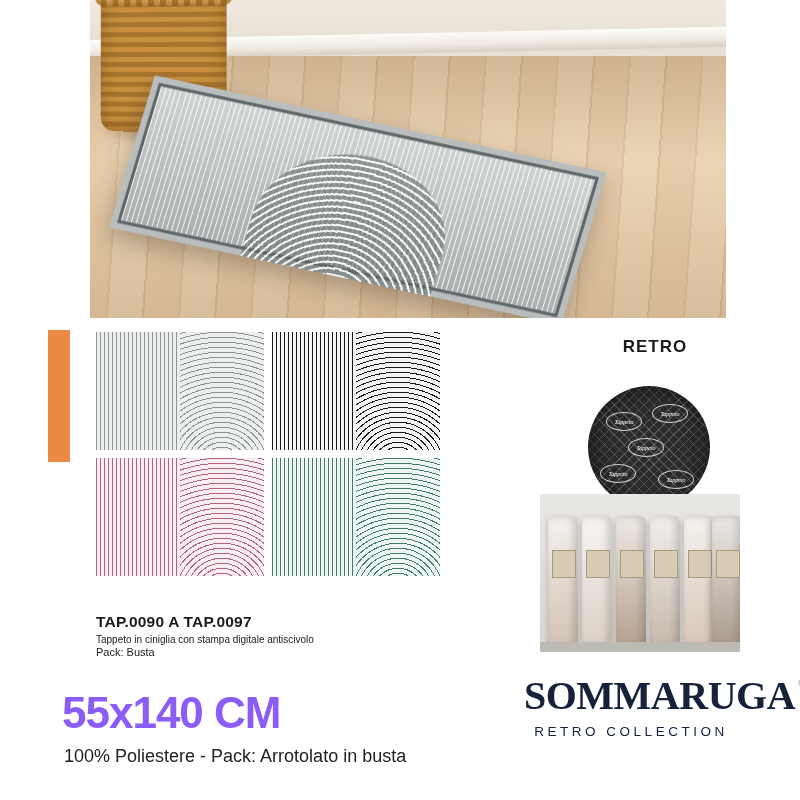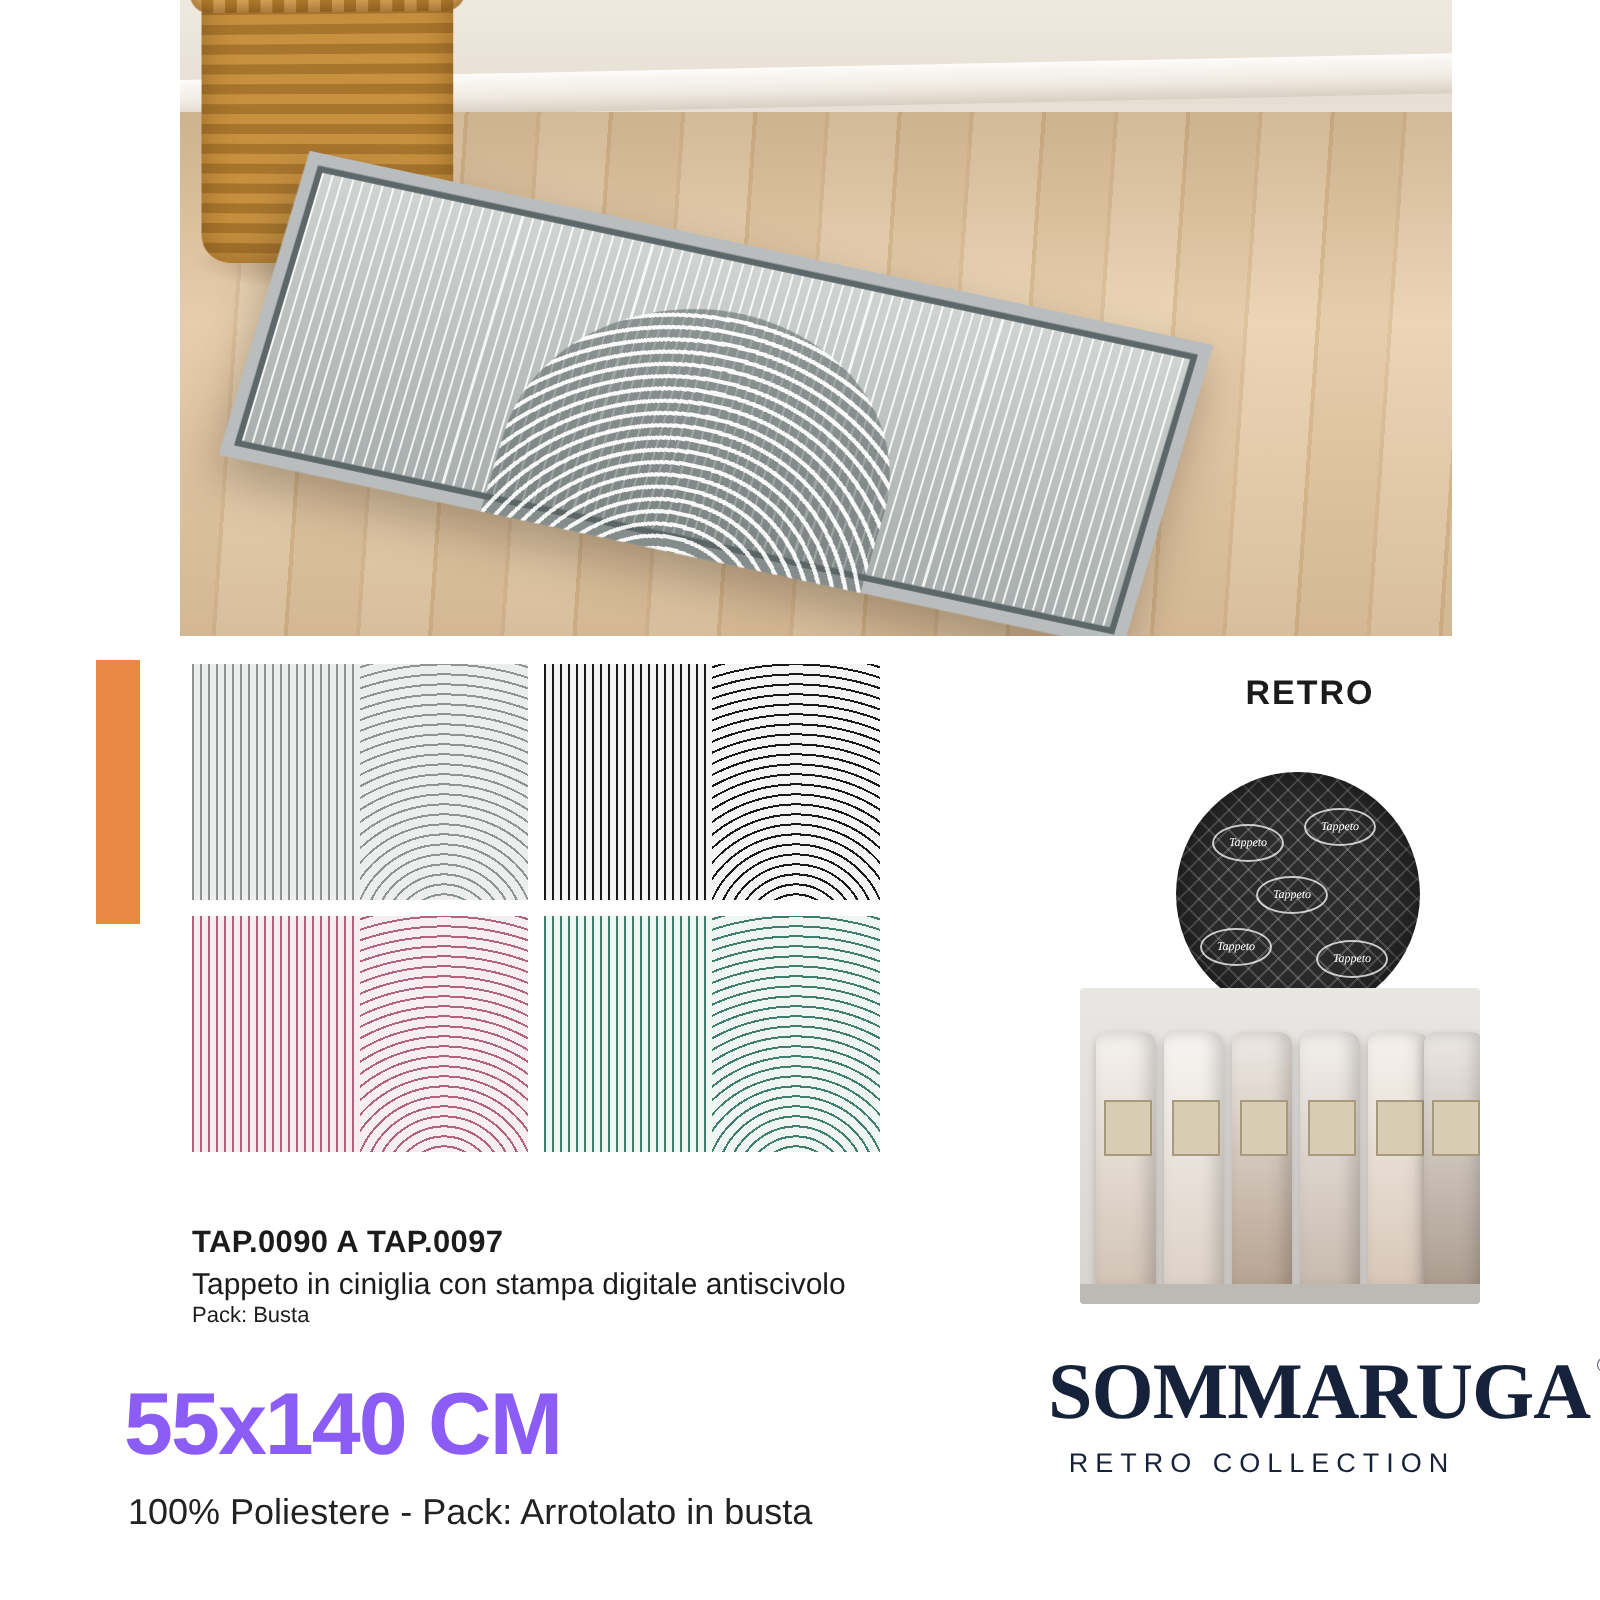--- a/index.html
+++ b/index.html
@@ -189,21 +189,21 @@
     color: #1b1b1b;
     margin-top: 25px;
   }
   .code-title {
     font-size: 15.5px;
     font-weight: bold;
     letter-spacing: .2px;
     margin: 0 0 3px 0;
   }
   .code-desc {
-    font-size: 15px;
+    font-size: 10px;
     margin: 0;
   }
   .code-pack {
     font-size: 11px;
     margin: 1px 0 0 0;
     text-align: left;
     padding-right: 14px;
   }
 
   

